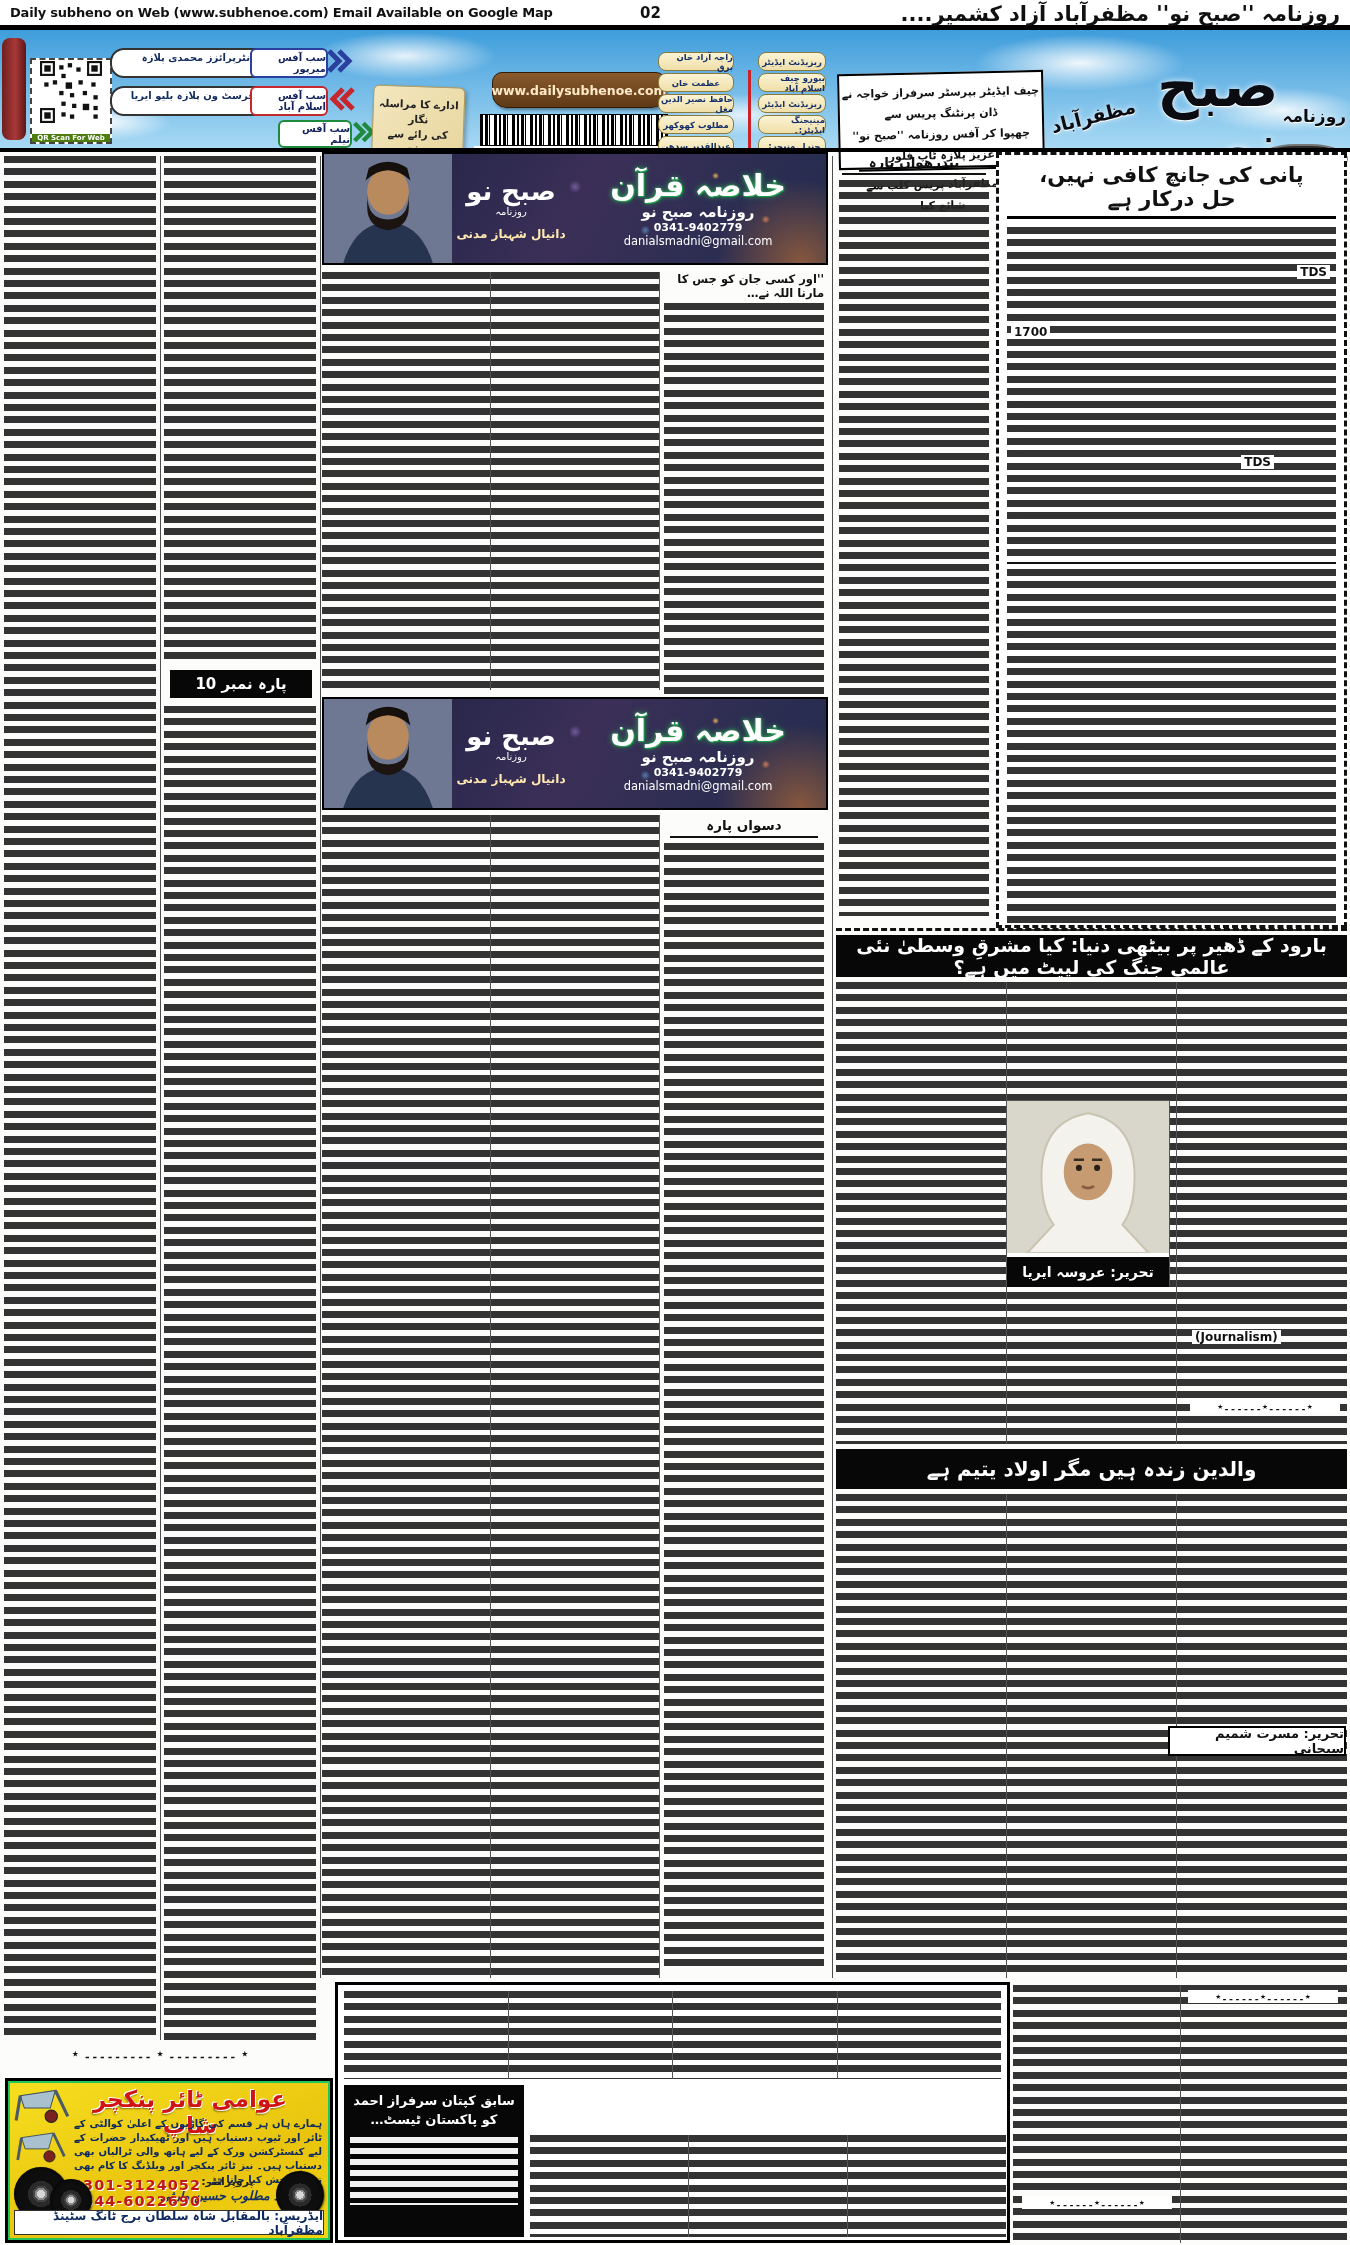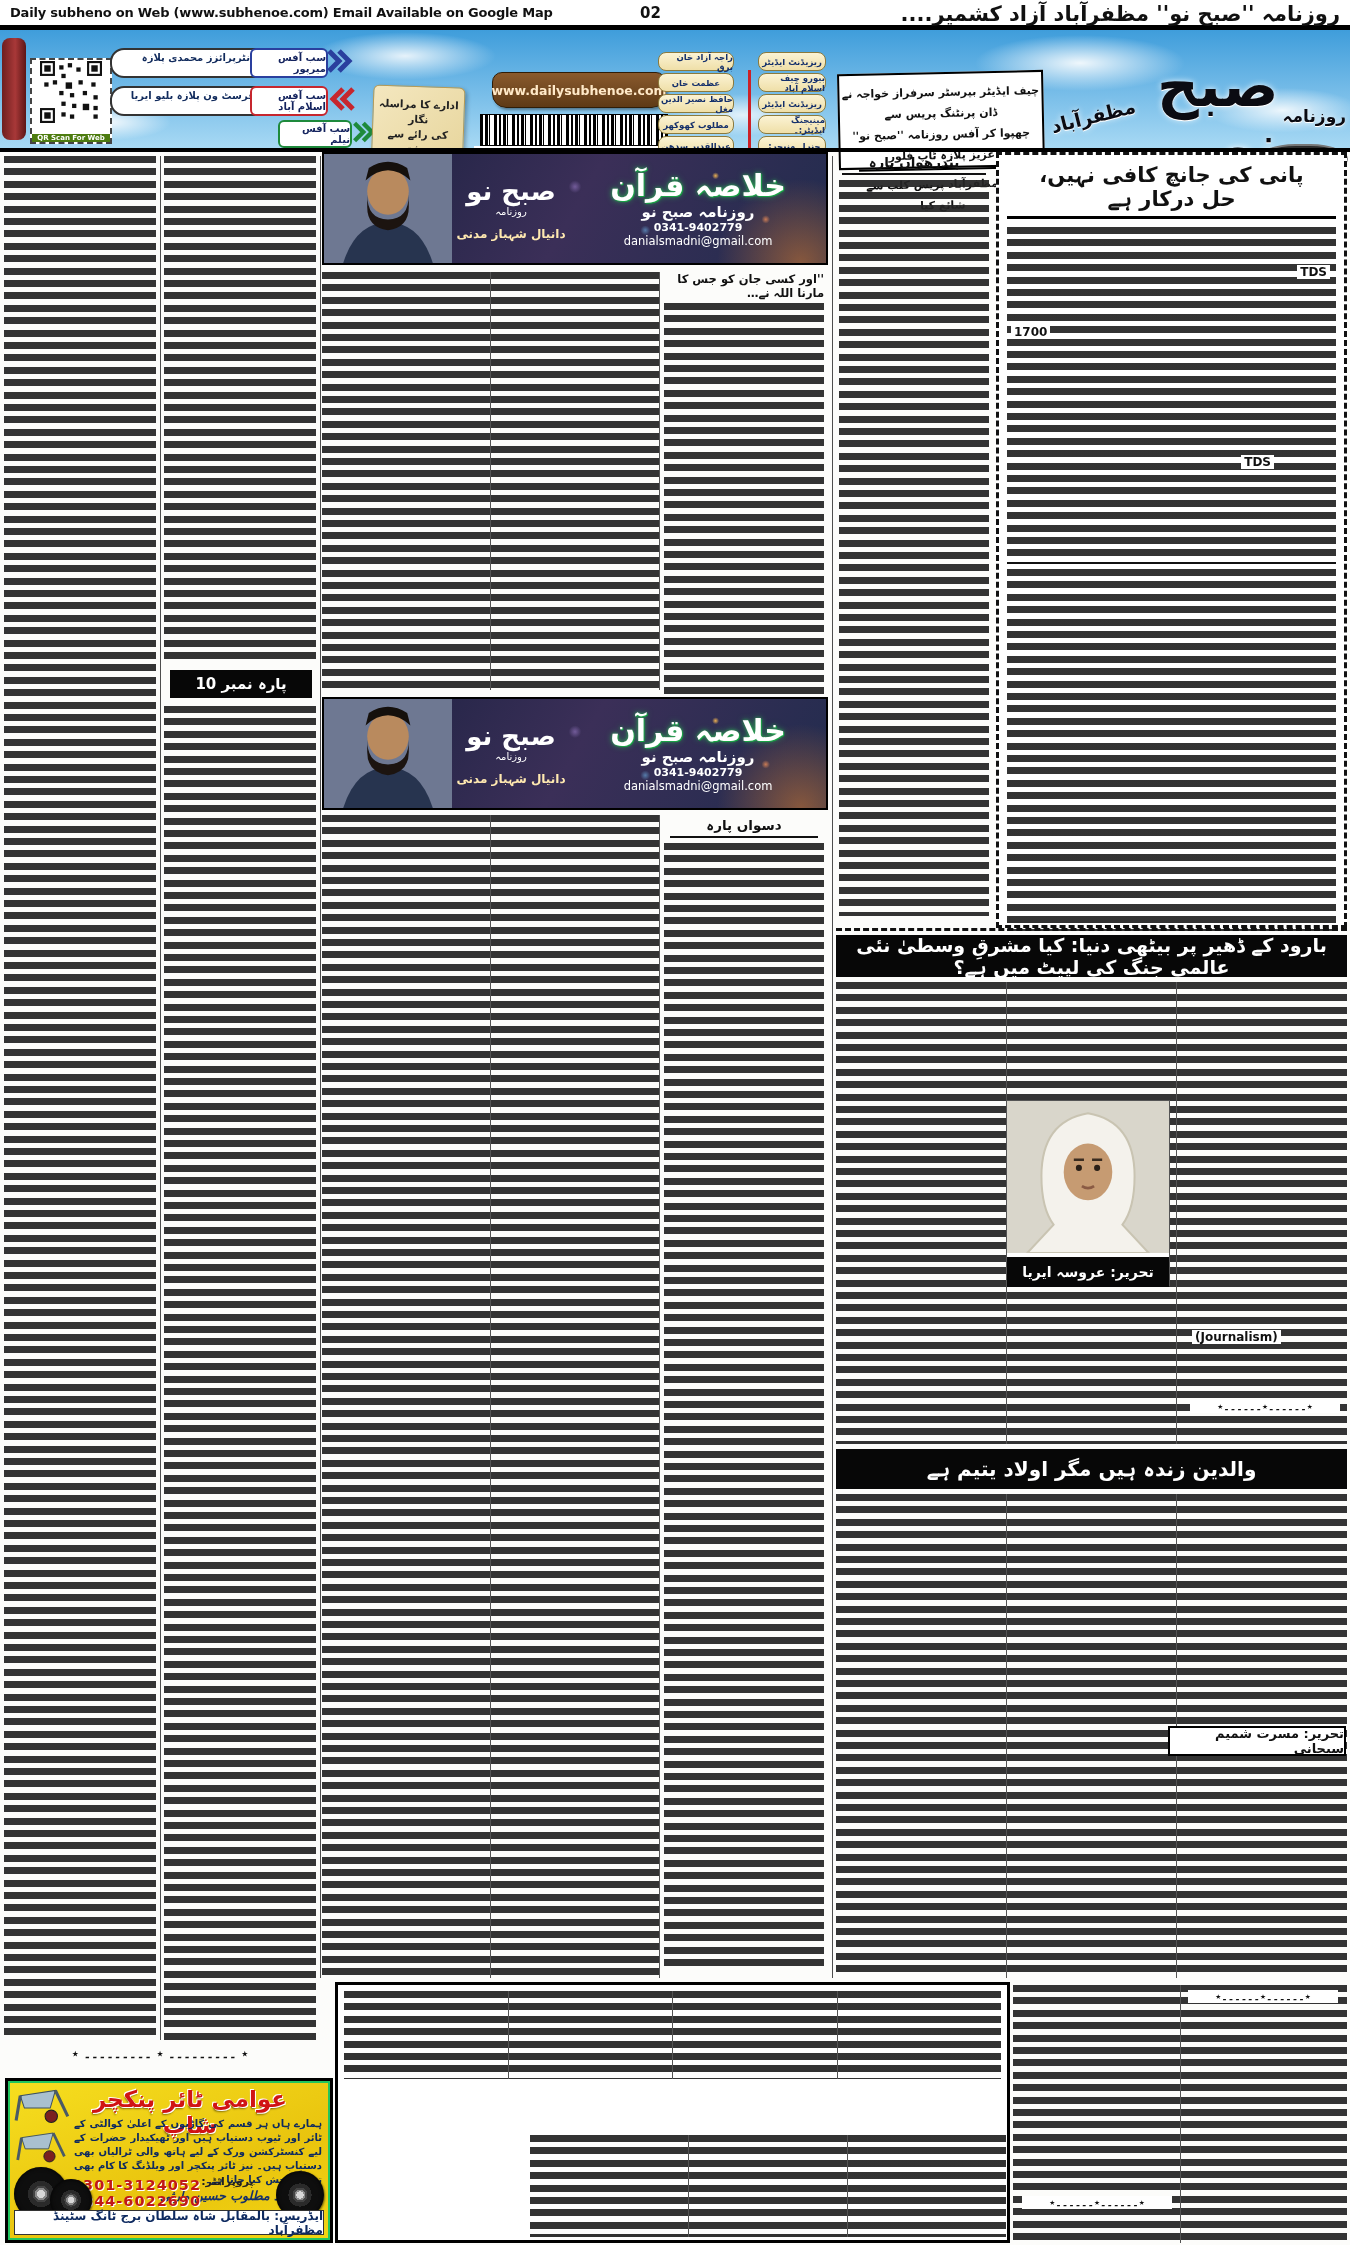--- a/index.html
+++ b/index.html
@@ -335,20 +335,24 @@
   <div class="abs sep ur" style="left:1188px;top:1990px;width:150px;font-size:11px;background:#fff">٭۔۔۔۔۔۔٭۔۔۔۔۔۔٭</div>
   <div class="abs sep ur" style="left:1022px;top:2196px;width:150px;font-size:11px;background:#fff">٭۔۔۔۔۔۔٭۔۔۔۔۔۔٭</div>
 
   <div class="abs" style="left:335px;top:1982px;width:675px;height:261px;border:3px solid #000;background:#fff;box-sizing:border-box">
     <div class="cols" style="position:absolute;left:6px;top:6px;width:657px;height:88px">
       <div class="col greek"></div>
       <div class="col greek"></div>
       <div class="col greek"></div>
       <div class="col greek"></div>
     </div>
+    <div style="position:absolute;left:6px;top:100px;width:180px;height:152px;background:#070707;padding:6px;box-sizing:border-box">
+      <div class="ur" style="color:#fff;font-weight:800;font-size:13px;text-align:center;line-height:19px">سابق کپتان سرفراز احمد کو پاکستان ٹیسٹ…</div>
+      <div class="gwhite" style="height:68px;margin-top:8px"></div>
+    </div>
     <div class="cols" style="position:absolute;left:192px;top:150px;width:476px;height:102px">
       <div class="col greek"></div>
       <div class="col greek"></div>
       <div class="col greek"></div>
     </div>
   </div>
 
   <div class="abs adbox">
     <div class="adin">
       <svg style="position:absolute;left:2px;top:2px" width="62" height="42" viewBox="0 0 60 40">

